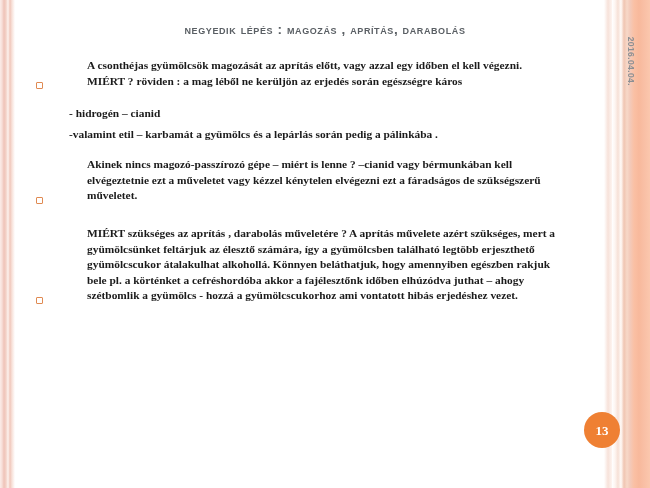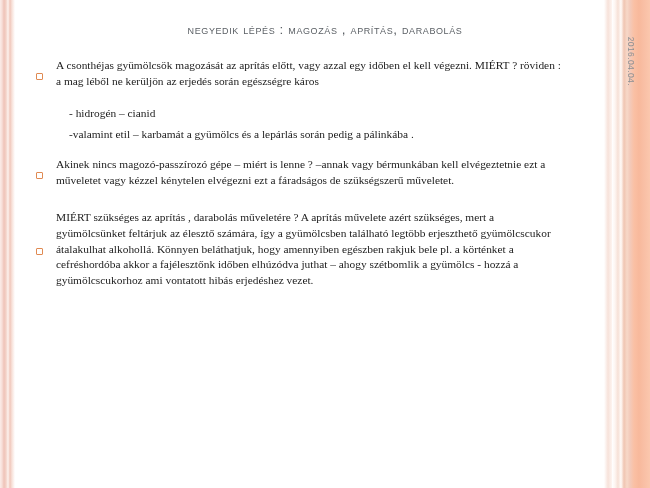--- a/index.html
+++ b/index.html
@@ -9,20 +9,21 @@
   }
   body {
     font-family: "Liberation Serif", "DejaVu Serif", serif;
   }
   .slide {
     position: relative;
     width: 650px;
     height: 488px;
     background: #ffffff;
     overflow: hidden;
+    font-weight: bold;
   }
 
   
   .edge-left {
     position: absolute;
     left: 0; top: 0;
     width: 22px; height: 100%;
     background: linear-gradient(to right,
         #fbece8 0px,
         #f7ded8 2px,
@@ -77,22 +78,23 @@
   
   .content {
     position: absolute;
     left: 36px;
     top: 58px;
     width: 525px;
   }
   .bullet-block {
     position: relative;
     display: flex;
-    align-items: center;
+    align-items: flex-end;
     margin-bottom: 14px;
+    gap: 31px;
   }
   .bullet-marker {
     flex: 0 0 auto;
     width: 7px;
     height: 7px;
     margin-top: 5px;
     margin-right: 13px;
     border: 1.4px solid #e08a52;
     border-radius: 1px;
     background: #ffffff;
@@ -166,27 +168,28 @@
       <span class="bullet-text">A csonthéjas gyümölcsök magozását az aprítás előtt, vagy azzal egy időben el kell végezni. MIÉRT ?  röviden : a mag léből ne kerüljön az erjedés során egészségre káros</span>
     </div>
 
     <div class="sub-lines">
       <div class="sub-line">- hidrogén – cianid</div>
       <div class="sub-line">-valamint etil – karbamát a gyümölcs és a lepárlás során pedig a pálinkába .</div>
     </div>
 
     <div class="bullet-block" style="margin-bottom:22px;">
       <span class="bullet-marker"></span>
-      <span class="bullet-text">Akinek nincs magozó-passzírozó gépe – miért is lenne ? –annak vagy bérmunkában kell elvégeztetnie ezt a műveletet vagy kézzel kénytelen elvégezni ezt a fáradságos de szükségszerű műveletet.</span>
+      <span class="bullet-text">Akinek nincs magozó-passzírozó gépe – miért is lenne ? –cianid vagy bérmunkában kell elvégeztetnie ezt a műveletet vagy kézzel kénytelen elvégezni ezt a fáradságos de szükségszerű műveletet.</span>
     </div>
 
     <div class="bullet-block" style="margin-bottom:10px;">
       <span class="bullet-marker"></span>
       <span class="bullet-text">MIÉRT szükséges az aprítás , darabolás műveletére  ? A aprítás művelete azért szükséges, mert a gyümölcsünket feltárjuk az élesztő számára, így a gyümölcsben található legtöbb erjeszthető gyümölcscukor átalakulhat alkohollá. Könnyen beláthatjuk, hogy amennyiben egészben rakjuk bele pl. a körténket a cefréshordóba akkor a fajélesztőnk időben elhúzódva juthat – ahogy szétbomlik a gyümölcs -  hozzá a gyümölcscukorhoz ami vontatott hibás erjedéshez vezet.</span>
     </div>
 
 
   </div>
 
   <div class="date-stamp">2016.04.04.</div>
 
+  <div class="page-badge">13</div>
 
 </div>
 
 </body></html>

